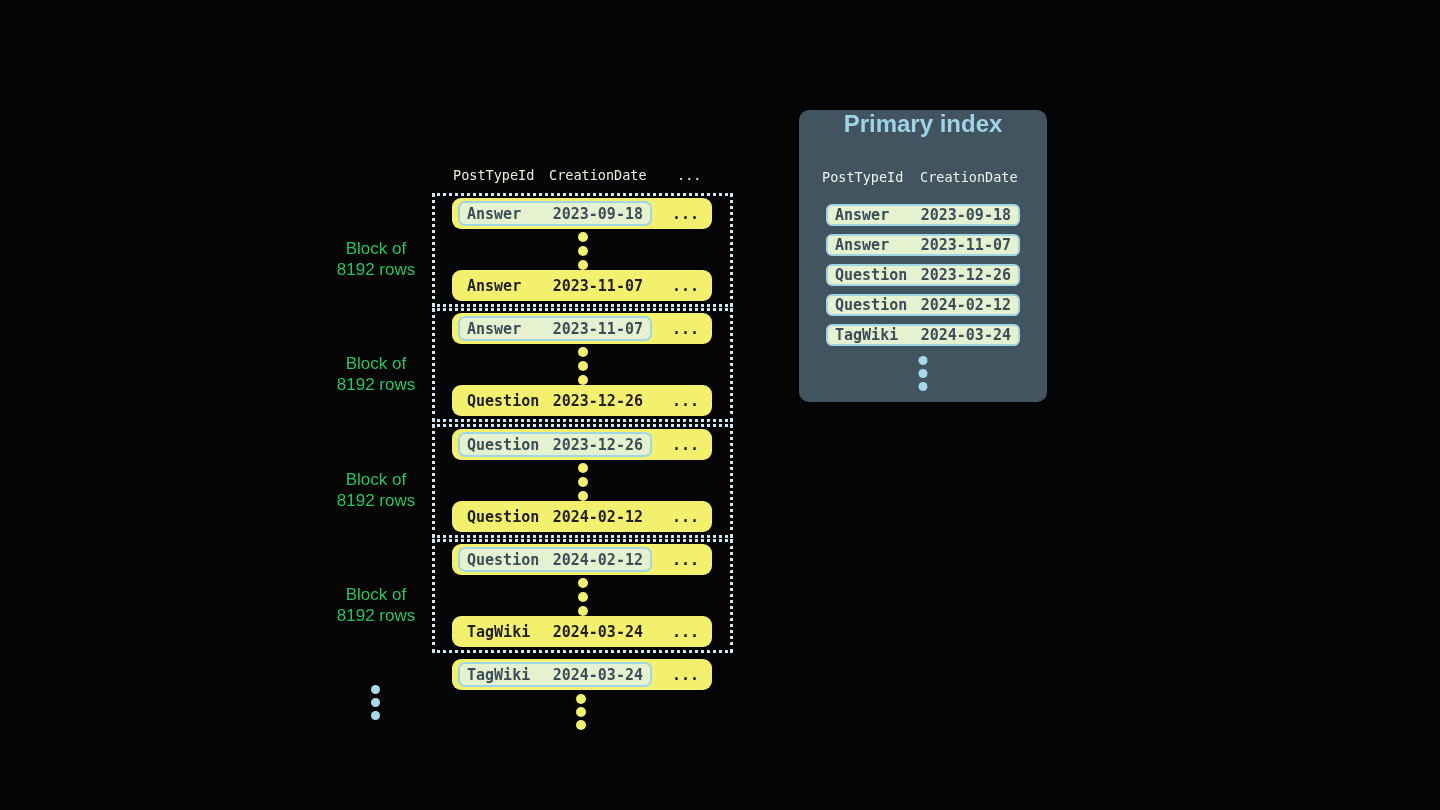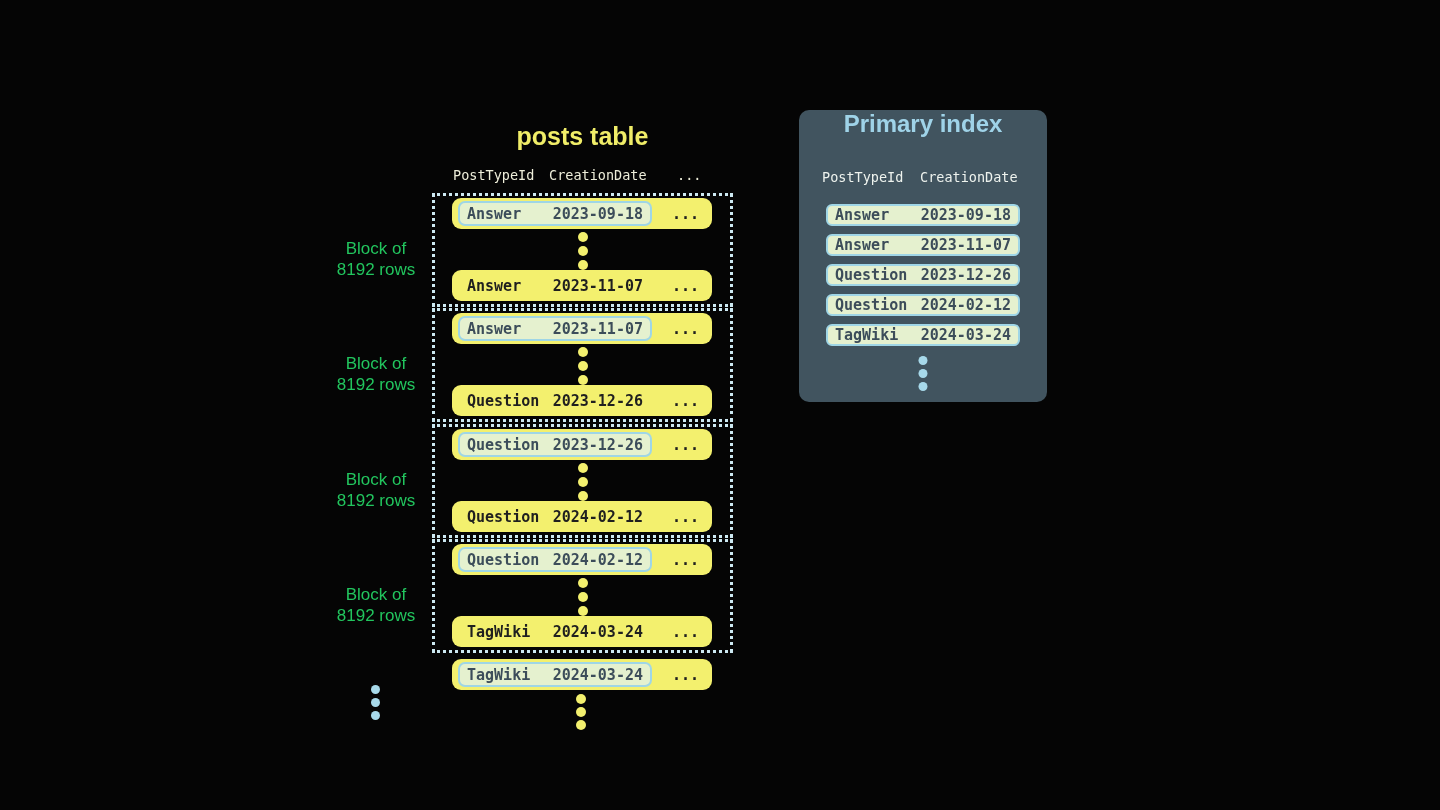--- a/index.html
+++ b/index.html
@@ -57,21 +57,20 @@
               background:#e5f1cf;border:2px solid #9fd6e6;border-radius:6px;
               font-family:"DejaVu Sans Mono",monospace;font-size:15px;font-weight:700;color:#3c4d5a;}
   .ip-0{top:94px;} .ip-1{top:124px;} .ip-2{top:154px;} .ip-3{top:184px;} .ip-4{top:214px;}
   .panel-dots{left:50%;transform:translateX(-50%);top:246px;gap:4px;}
 </style>
 </head>
 <body>
 
 <div class="canvas">
 
-  <div class="posts-title">posts table</div>
   <div class="posts-headers">
     <span class="ph-1">PostTypeId</span>
     <span class="ph-2">CreationDate</span>
     <span class="ph-3">...</span>
   </div>
 
   <div class="block-label label-1">
     <div>Block of</div>
     <div>8192 rows</div>
   </div>

